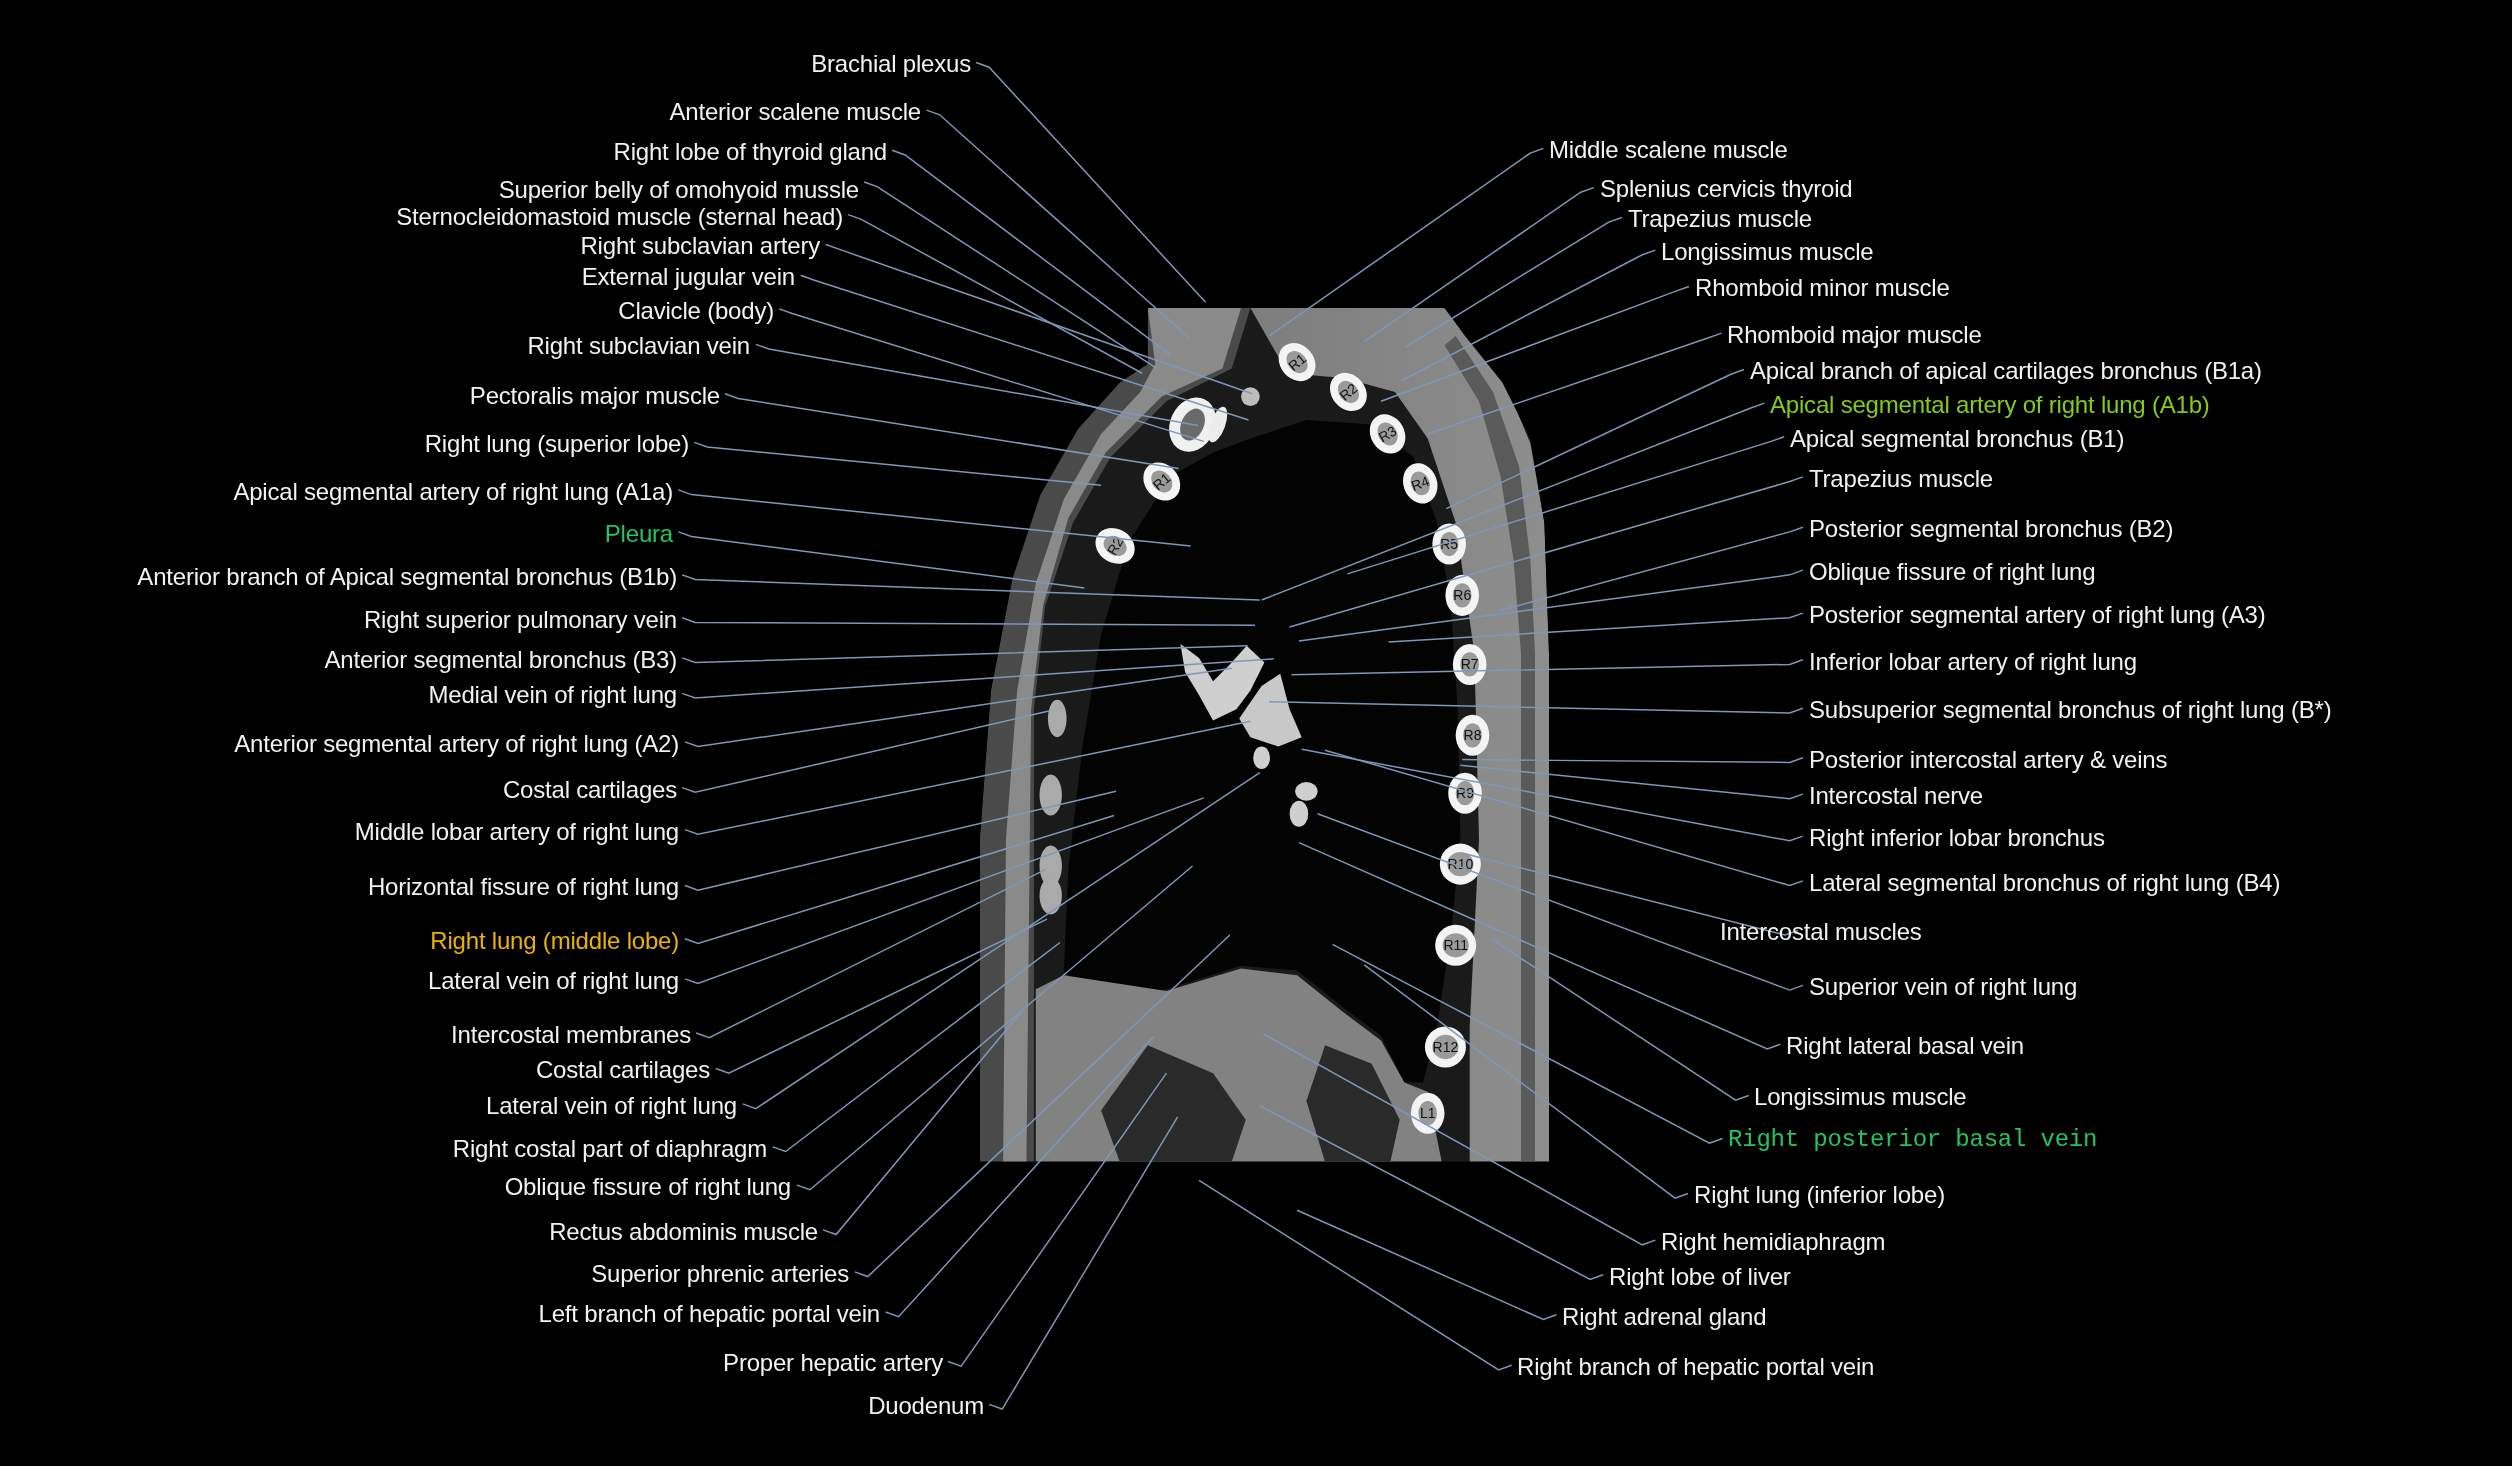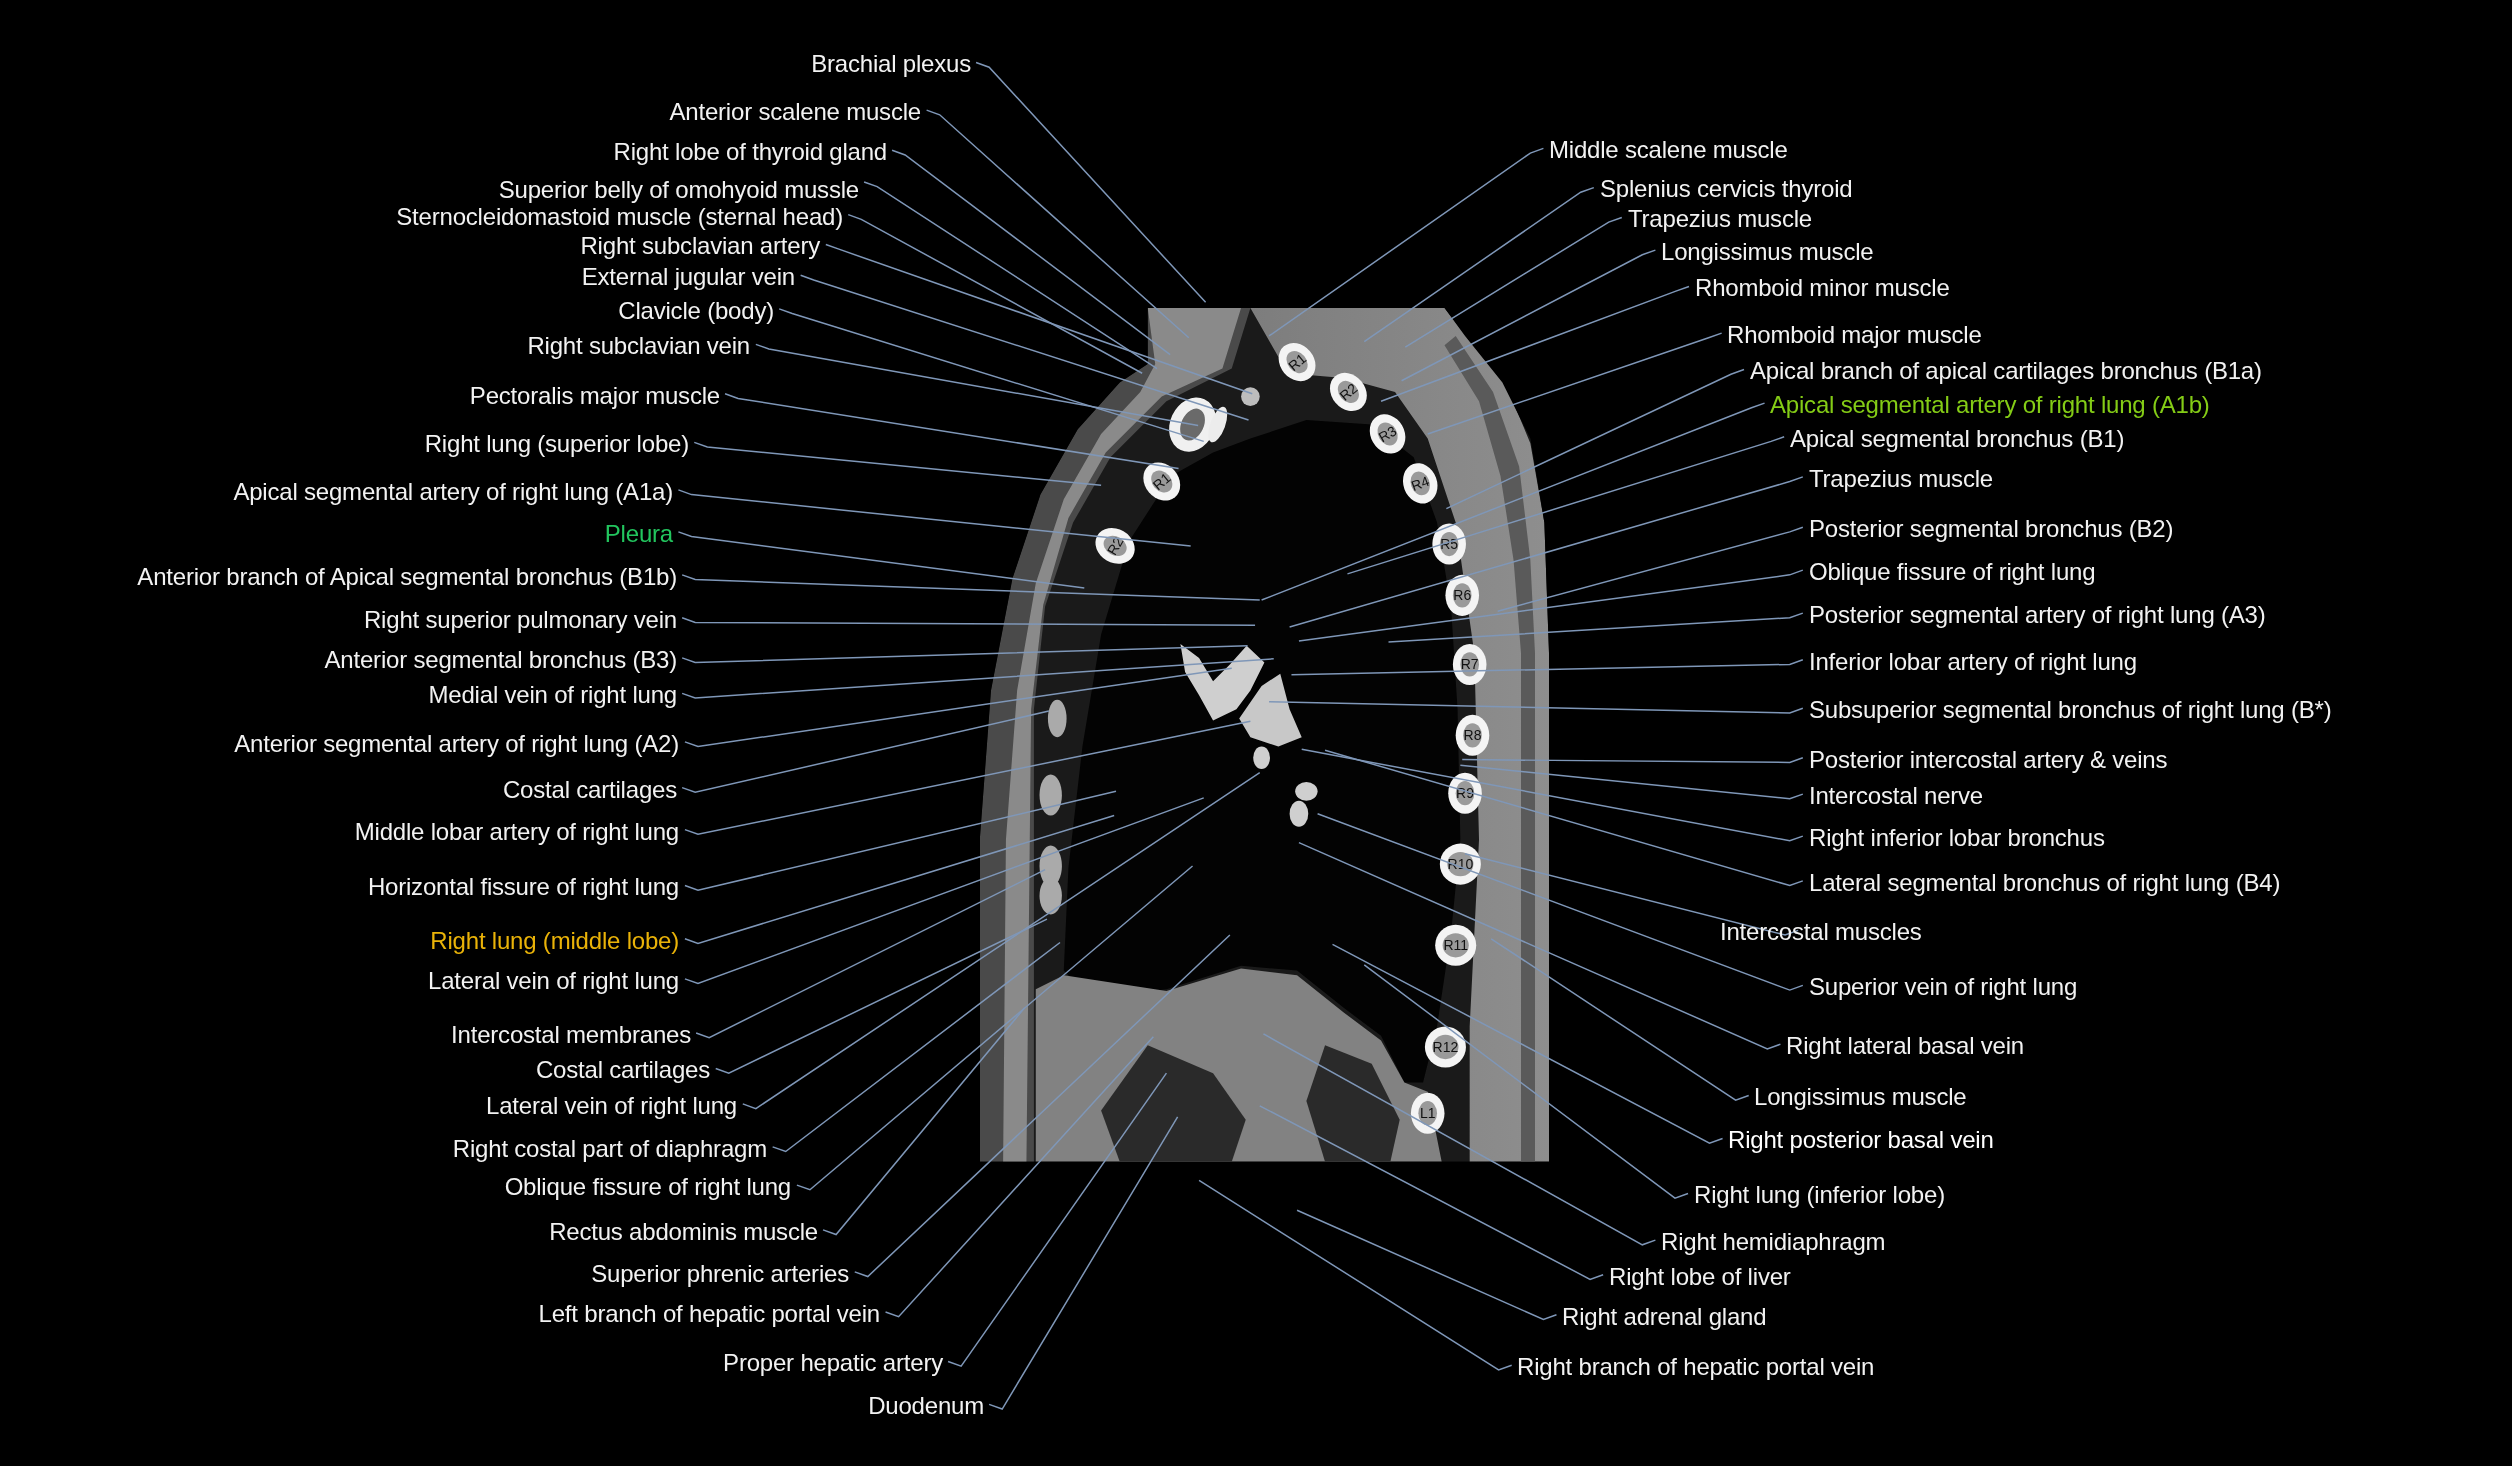--- a/index.html
+++ b/index.html
@@ -255,21 +255,21 @@
       <div class="label right" style="left: 1809px; top: 662px; color: rgb(242, 242, 242);">Inferior lobar artery of right lung</div>
       <div class="label right" style="left: 1809px; top: 710px; color: rgb(242, 242, 242);">Subsuperior segmental bronchus of right lung (B*)</div>
       <div class="label right" style="left: 1809px; top: 760px; color: rgb(242, 242, 242);">Posterior intercostal artery &amp; veins</div>
       <div class="label right" style="left: 1809px; top: 796px; color: rgb(242, 242, 242);">Intercostal nerve</div>
       <div class="label right" style="left: 1809px; top: 838px; color: rgb(242, 242, 242);">Right inferior lobar bronchus</div>
       <div class="label right" style="left: 1809px; top: 883px; color: rgb(242, 242, 242);">Lateral segmental bronchus of right lung (B4)</div>
       <div class="label right" style="left: 1720px; top: 932px; color: rgb(242, 242, 242);">Intercostal muscles</div>
       <div class="label right" style="left: 1809px; top: 987px; color: rgb(242, 242, 242);">Superior vein of right lung</div>
       <div class="label right" style="left: 1786px; top: 1046px; color: rgb(242, 242, 242);">Right lateral basal vein</div>
       <div class="label right" style="left: 1754px; top: 1097px; color: rgb(242, 242, 242);">Longissimus muscle</div>
-      <div class="label right" style="left: 1728px; top: 1140px; color: #ffffff;">Right posterior basal vein</div>
+      <div class="label right" style="left: 1728px; top: 1140px; color: #22c55e; font-family: Liberation Mono, monospace;">Right posterior basal vein</div>
       <div class="label right" style="left: 1694px; top: 1195px; color: rgb(242, 242, 242);">Right lung (inferior lobe)</div>
       <div class="label right" style="left: 1661px; top: 1242px; color: rgb(242, 242, 242);">Right hemidiaphragm</div>
       <div class="label right" style="left: 1609px; top: 1277px; color: rgb(242, 242, 242);">Right lobe of liver</div>
       <div class="label right" style="left: 1562px; top: 1317px; color: rgb(242, 242, 242);">Right adrenal gland</div>
       <div class="label right" style="left: 1517px; top: 1367px; color: rgb(242, 242, 242);">Right branch of hepatic portal vein</div>
     </div>
 </div>
 
 
 </body></html>

